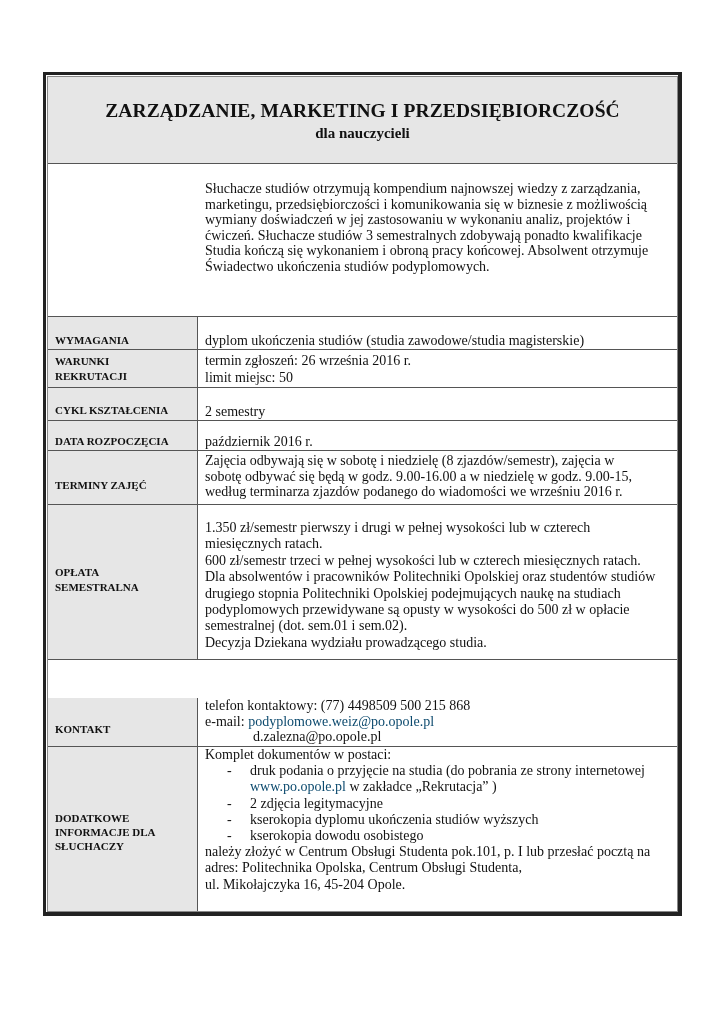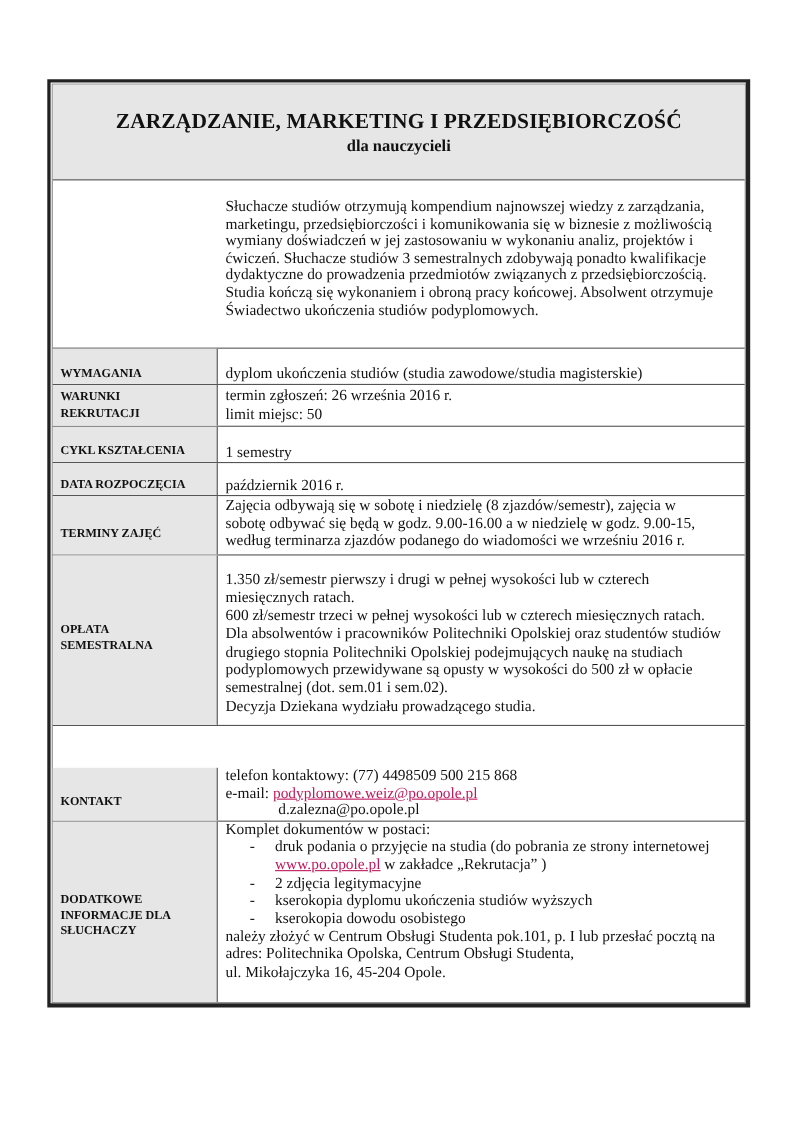--- a/index.html
+++ b/index.html
@@ -28,21 +28,21 @@
     position: absolute; left: 0; top: 0; bottom: 0; width: 150px;
     background: #e6e6e6; border-right: 1px solid #555; box-sizing: border-box;
   }
   .lab-text {
     position: absolute; left: 7px; font-size: 11px; font-weight: bold; line-height: 13px;
     font-family: "Liberation Serif", serif;
   }
   .val { position: absolute; left: 157px; right: 6px; top: 0; bottom: 0; font-size: 14px; line-height: 15.6px; }
   .val p { margin: 0; }
   .abs { position: absolute; left: 0; right: 0; }
-  a.link { color: #be185d; text-decoration: underline; }
+  a.link { color: #0c4a6e; }
   ul.docs { list-style: none; margin: 0; padding: 0; }
   ul.docs li { position: relative; padding-left: 45px; }
   ul.docs li .dash { position: absolute; left: 22px; top: 0; }
 </style>
 </head>
 <body>
 
 <div class="frame">
 <div class="frame-inner">
 
@@ -51,21 +51,20 @@
     <div class="subtitle">dla nauczycieli</div>
   </div>
 
   <div class="row" style="top:87px;height:153px;">
     <div class="val">
       <div class="abs" style="top:17px;">
         <p>Słuchacze studiów otrzymują kompendium najnowszej wiedzy z zarządzania,</p>
         <p>marketingu, przedsiębiorczości i komunikowania się w biznesie z możliwością</p>
         <p>wymiany doświadczeń w jej zastosowaniu w wykonaniu analiz, projektów i</p>
         <p>ćwiczeń.  Słuchacze studiów 3 semestralnych zdobywają ponadto kwalifikacje</p>
-        <p>dydaktyczne do prowadzenia przedmiotów związanych z przedsiębiorczością.</p>
         <p>Studia kończą się wykonaniem i obroną pracy końcowej. Absolwent otrzymuje</p>
         <p>Świadectwo ukończenia studiów podyplomowych.</p>
       </div>
     </div>
   </div>
 
   <div class="row" style="top:240px;height:33px;">
     <div class="lab">
       <div class="lab-text" style="top:17px;">WYMAGANIA</div>
     </div>
@@ -87,21 +86,21 @@
         <p>limit miejsc: 50</p>
       </div>
     </div>
   </div>
 
   <div class="row" style="top:311px;height:33px;">
     <div class="lab">
       <div class="lab-text" style="top:16px;">CYKL KSZTAŁCENIA</div>
     </div>
     <div class="val">
-      <p class="abs" style="top:16px;">1 semestry</p>
+      <p class="abs" style="top:16px;">2 semestry</p>
     </div>
   </div>
 
   <div class="row" style="top:344px;height:30px;">
     <div class="lab">
       <div class="lab-text" style="top:14px;">DATA ROZPOCZĘCIA</div>
     </div>
     <div class="val">
       <p class="abs" style="top:13px;">październik 2016 r.</p>
     </div>

